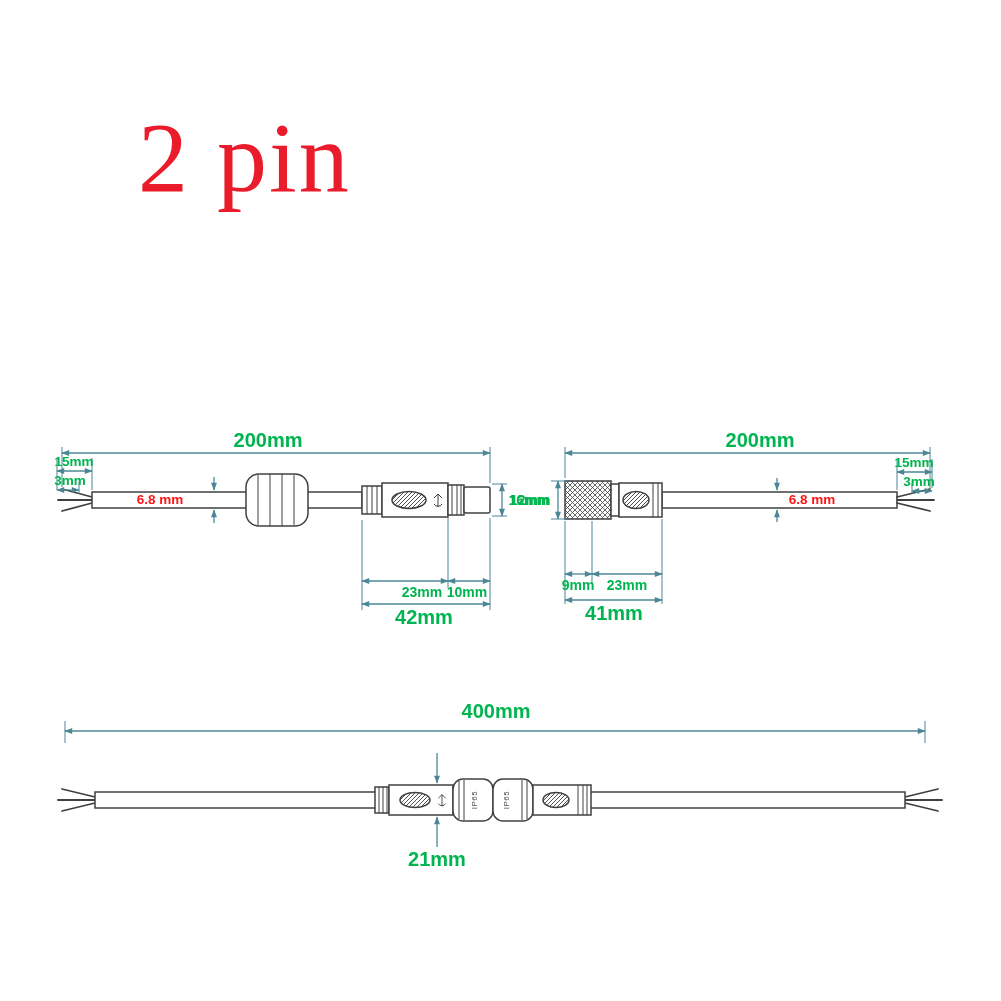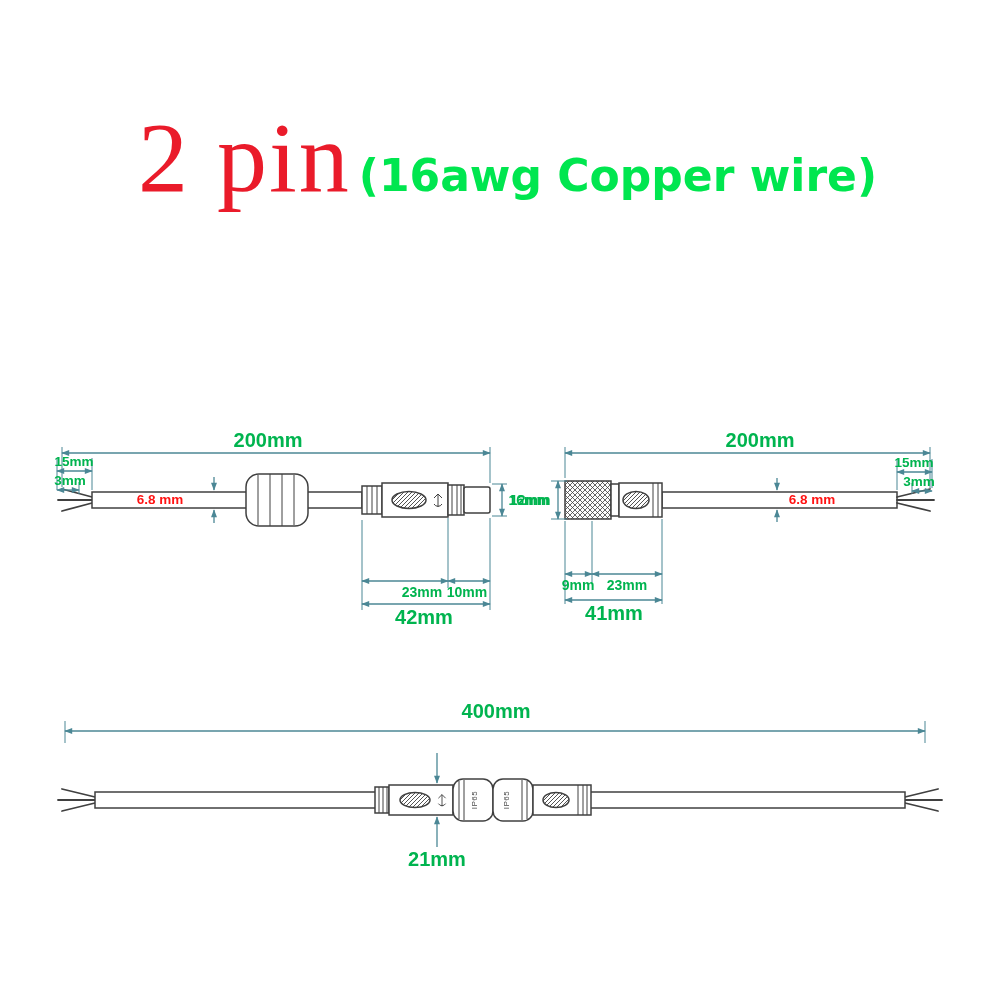--- a/index.html
+++ b/index.html
@@ -24,21 +24,20 @@
   .t-red{font-size:13.5px;fill:#ff1414;}
   .t-mark{font-size:8px;fill:#4a4a4a;font-weight:normal;letter-spacing:.5px;}
 </style>
 </head>
 <body>
 
 <div class="page">
 
   <div class="title-row">
     <span class="title-main">2 pin</span>
-    <span class="title-sub">(16awg Copper wire)</span>
   </div>
 
   <svg class="canvas" width="1001" height="1001" viewBox="0 0 1001 1001">
     <defs>
       <marker id="ah" viewBox="0 0 10 10" refX="9" refY="5" markerWidth="9" markerHeight="8" orient="auto-start-reverse" markerUnits="userSpaceOnUse">
         <path d="M0,1.3 L10,5 L0,8.7 Z" fill="#4b8795"></path>
       </marker>
       <pattern id="hatch" width="4" height="4" patternUnits="userSpaceOnUse">
         <path d="M0,4 L4,0" stroke="#404040" stroke-width="0.9"></path>
       </pattern>

